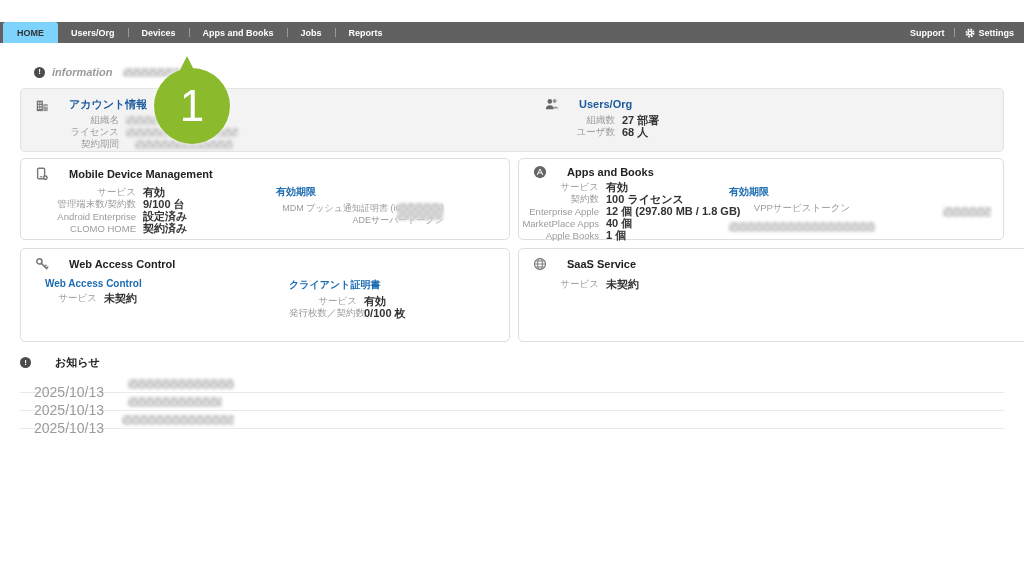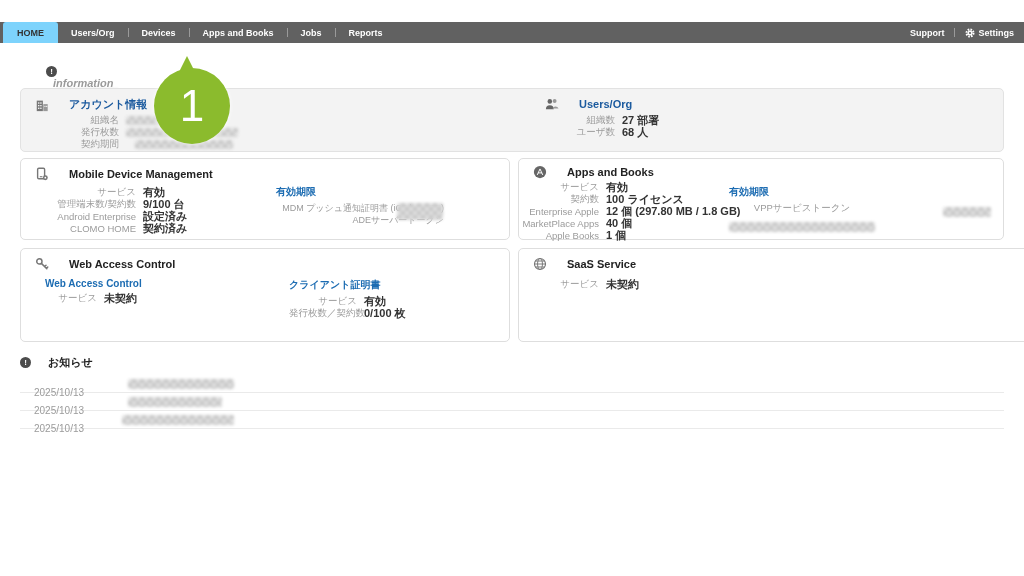--- a/index.html
+++ b/index.html
@@ -20,21 +20,21 @@
   }
   .tab{
     color:#ffffff;font-size:9px;font-weight:bold;display:flex;align-items:center;
     padding:0 13px;cursor:pointer;white-space:nowrap;
   }
   .nav-sep{width:1px;height:9px;background:#9a9a9a;align-self:center;}
   .nav-right{margin-left:auto;display:flex;align-items:center;}
   .nav-right .tab{padding:0 10px;}
   .gear-svg{width:10px;height:10px;margin-right:3px;}
   
-  .info-line{position:absolute;left:46px;top:66px;display:flex;align-items:flex-start;flex-direction:column;}
+  .info-line{position:absolute;left:34px;top:66px;display:flex;align-items:center;}
   .badge-icon{
     width:11px;height:11px;border-radius:50%;background:#4c4c4c;color:#fff;
     font-size:8px;font-weight:bold;display:inline-flex;align-items:center;justify-content:center;
     flex:0 0 auto;
   }
   .badge-icon::before{content:"!";line-height:1;}
   .info-label{margin-left:7px;font-size:11px;font-weight:bold;font-style:italic;color:#9a9a9a;}
   
   .redacted{
     display:inline-block;border-radius:2px;
@@ -60,25 +60,25 @@
   .card-title .t{font-size:11px;font-weight:bold;color:#222;white-space:nowrap;}
   .card-title .t.blue{color:#1b5a9e;}
   .icon-svg{width:14px;height:14px;flex:0 0 auto;}
   .rows{position:absolute;}
   .row{display:flex;align-items:center;height:11px;margin-bottom:1px;}
   .lbl{font-size:9.5px;color:#9b9b9b;text-align:right;flex:0 0 auto;white-space:nowrap;}
   .val{font-size:11px;font-weight:bold;color:#333;margin-left:7px;white-space:nowrap;}
   .blue-link{font-size:10px;font-weight:bold;color:#1c6cb2;cursor:pointer;white-space:nowrap;}
   
   .news{position:absolute;left:20px;top:355px;width:984px;}
-  .news-header{display:flex;align-items:center;gap:17px;}
+  .news-header{display:flex;align-items:center;gap:24px;}
   .news-title{font-size:11px;font-weight:bold;color:#222;}
   .news-list{margin-top:5px;}
   .news-row{display:flex;align-items:center;height:17px;border-bottom:1px solid #eaeaea;cursor:pointer;}
-  .news-date{font-size:10px;color:#9b9b9b;margin-left:14px;width:62px;flex:0 0 auto;margin-top:17px;}
+  .news-date{font-size:14px;color:#9b9b9b;margin-left:14px;width:62px;flex:0 0 auto;margin-top:17px;}
   .stack{display:block;}
 </style>
 </head>
 <body>
 
 <div class="topnav">
   <div class="tab-home">HOME</div>
   <div class="tab">Users/Org</div>
   <div class="nav-sep"></div>
   <div class="tab">Devices</div>
@@ -132,21 +132,21 @@
         <rect x="12.8" y="9" width="1.2" height="1.2" fill="#fff"></rect>
     </svg>
     <span class="t blue">アカウント情報</span>
   </div>
   <div class="rows" style="left:14px;top:26px;">
     <div class="row">
       <span class="lbl" style="width:84px;">組織名</span>
       <span class="redacted" style="width:64px;height:9px;margin-left:7px;"></span>
     </div>
     <div class="row">
-      <span class="lbl" style="width:84px;">発行枚数</span>
+      <span class="lbl" style="width:84px;">ライセンス</span>
       <span class="redacted" style="width:112px;height:9px;margin-left:7px;"></span>
     </div>
     <div class="row">
       <span class="lbl" style="width:84px;">契約期間</span>
       <span class="redacted" style="width:98px;height:9px;margin-left:16px;"></span>
     </div>
   </div>
 
   <div class="card-title" style="left:524px;">
     <svg class="icon-svg" viewBox="0 0 16 16">

